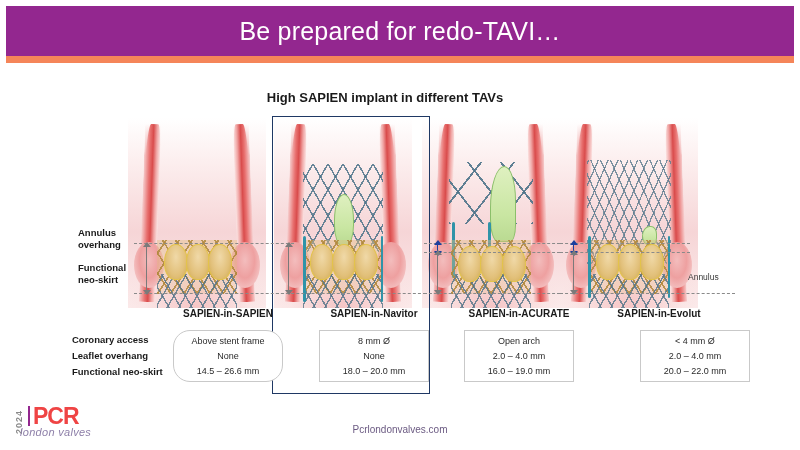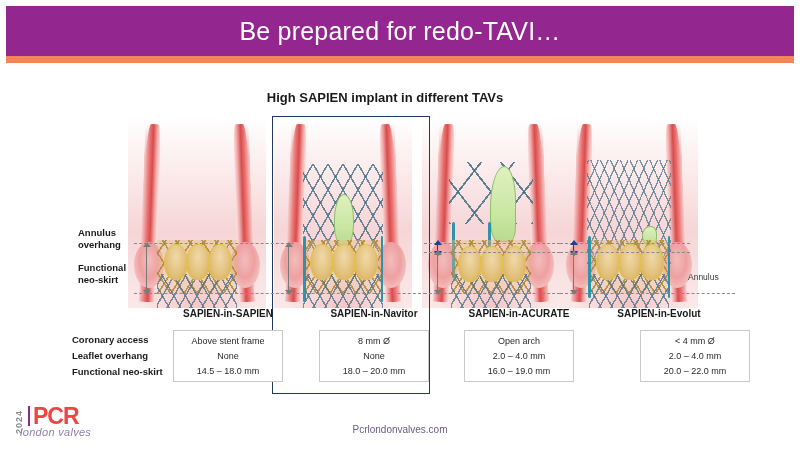--- a/index.html
+++ b/index.html
@@ -304,24 +304,24 @@
 
     <div class="col-head" style="left:94px;">SAPIEN-in-SAPIEN</div>
     <div class="col-head" style="left:240px;">SAPIEN-in-Navitor</div>
     <div class="col-head" style="left:385px;">SAPIEN-in-ACURATE</div>
     <div class="col-head" style="left:525px;">SAPIEN-in-Evolut</div>
 
     <div class="row-label" style="top:26px;">Coronary access</div>
     <div class="row-label" style="top:42px;">Leaflet overhang</div>
     <div class="row-label" style="top:58px;">Functional neo-skirt</div>
 
-    <div class="val-box" style="left:113px;">
+    <div class="val-box" style="left:113px;border-radius:17px;">
       <span>Above stent frame</span>
       <span>None</span>
-      <span>14.5 – 18.0 mm</span>
+      <span>14.5 – 26.6 mm</span>
     </div>
     <div class="val-box" style="left:259px;">
       <span>8 mm Ø</span>
       <span>None</span>
       <span>18.0 – 20.0 mm</span>
     </div>
     <div class="val-box" style="left:404px;">
       <span>Open arch</span>
       <span>2.0 – 4.0 mm</span>
       <span>16.0 – 19.0 mm</span>

